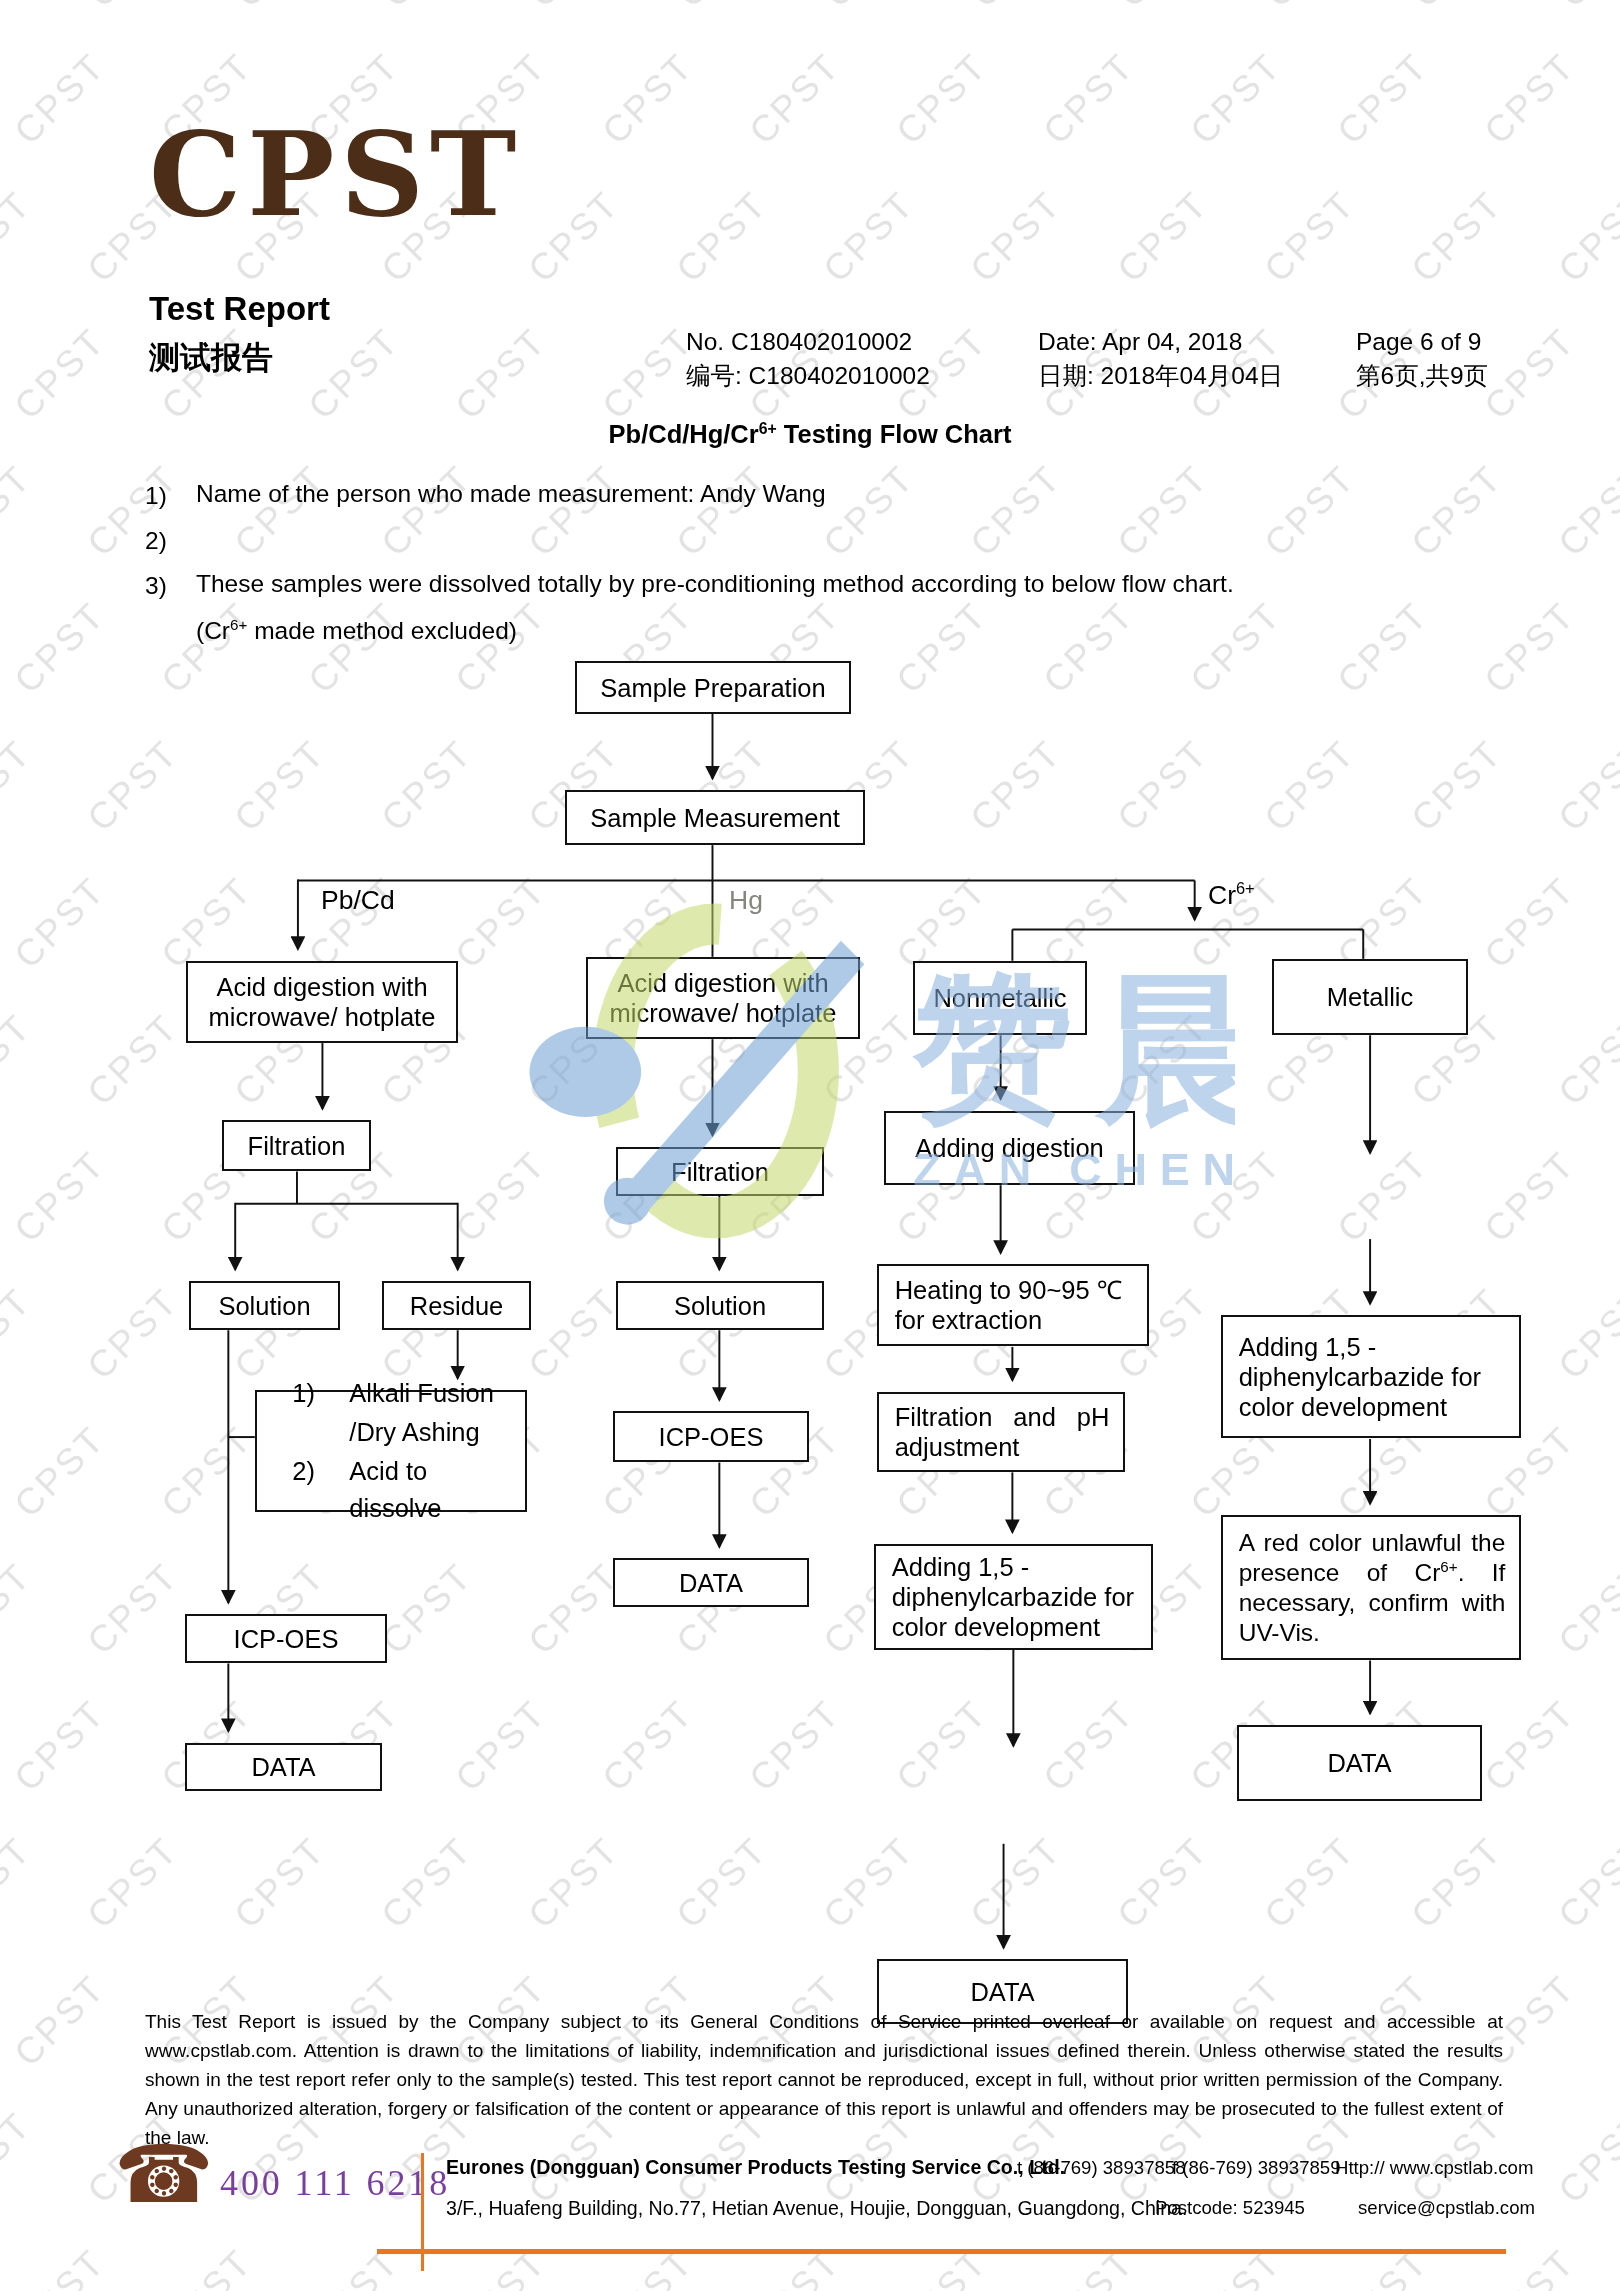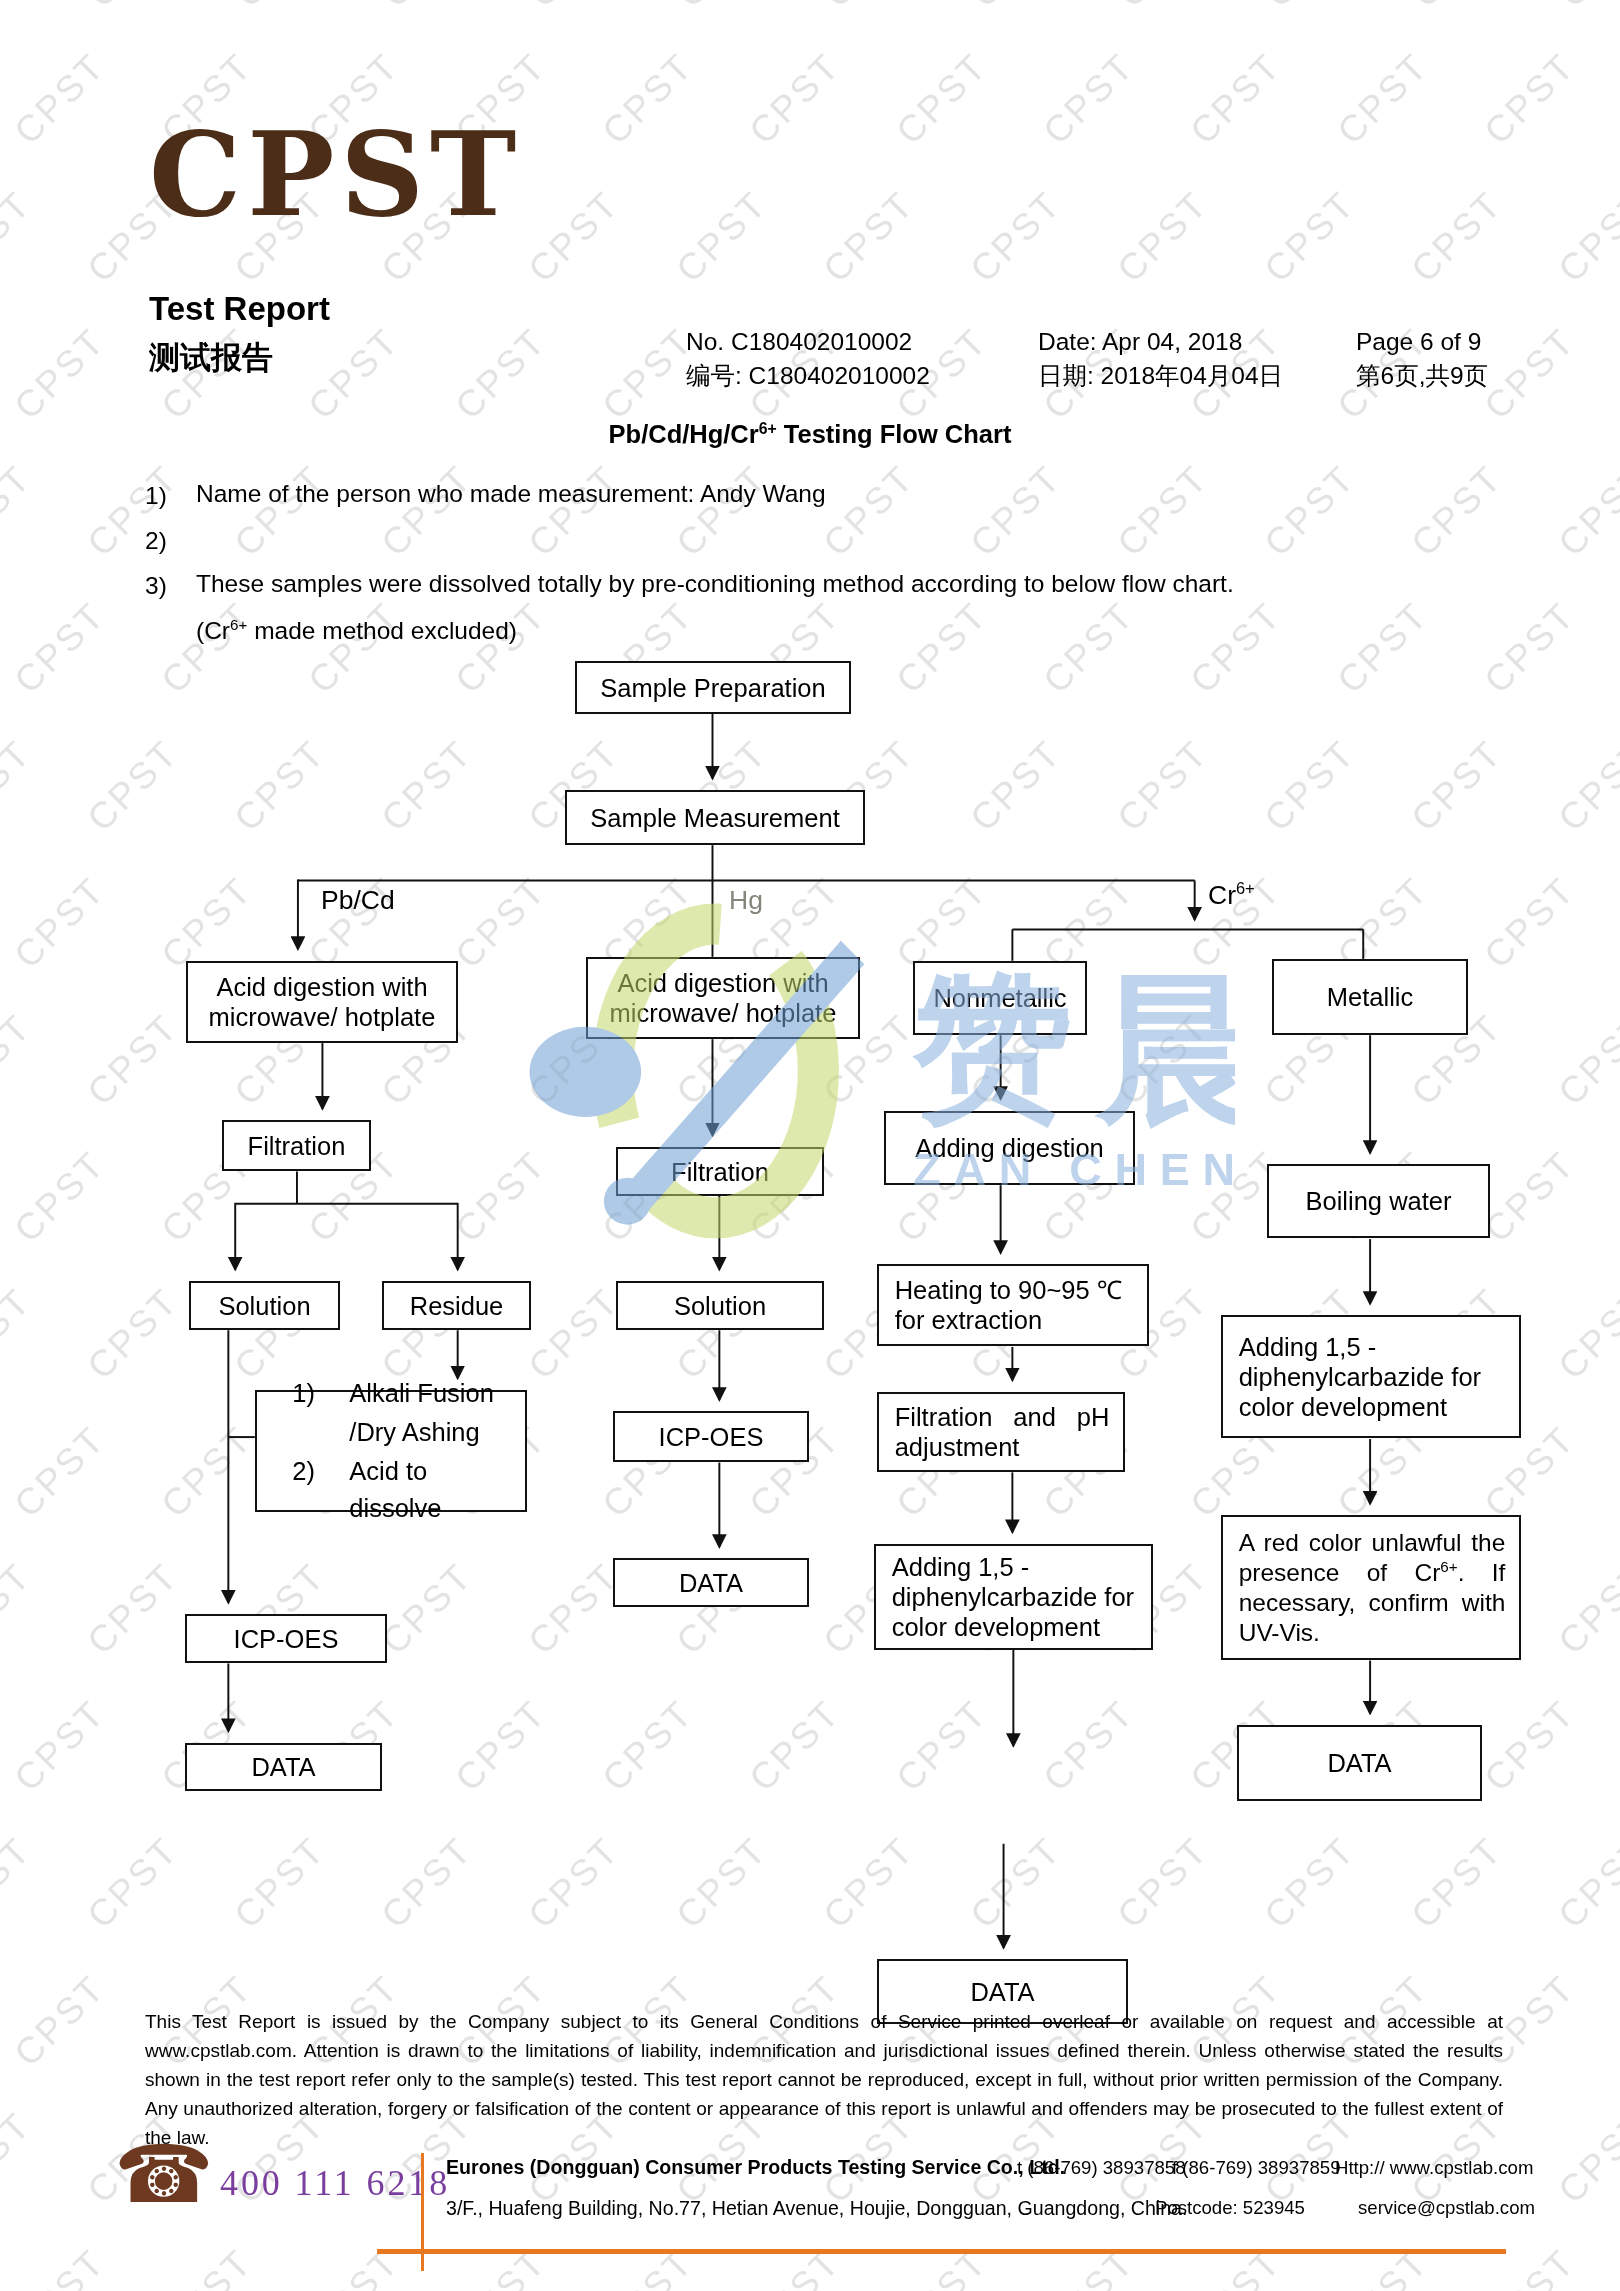--- a/index.html
+++ b/index.html
@@ -378,21 +378,20 @@
   <div class="fbox" style="left:613px; top:1558px; width:196px; height:49px;">DATA</div>
 
   <div class="fbox" style="left:884px; top:1111px; width:251px; height:74px;">Adding digestion</div>
   <div class="fbox al" style="left:877px; top:1264px; width:272px; height:82px;">Heating to 90~95 ℃ for extraction</div>
   <div class="fbox just" style="left:877px; top:1392px; width:248px; height:80px;">
       <div>Filtration and pH adjustment</div>
     </div>
   <div class="fbox al" style="left:874px; top:1544px; width:279px; height:106px;">Adding 1,5 -diphenylcarbazide for color development</div>
   <div class="fbox" style="left:877px; top:1959px; width:251px; height:65px;">DATA</div>
 
-  <div class="fbox" style="left:1267px; top:1164px; width:223px; height:74px;">Boiling water</div>
   <div class="fbox al" style="left:1221px; top:1315px; width:300px; height:123px;">Adding 1,5 -diphenylcarbazide for color development</div>
   <div class="fbox just" style="left:1221px; top:1515px; width:300px; height:145px; font-size:24.5px;">
     <div><span>A red color unlawful the presence of Cr</span><span class="sup">6+</span><span>. If necessary, confirm with UV-Vis.</span></div>
   </div>
   <div class="fbox" style="left:1237px; top:1725px; width:245px; height:76px;">DATA</div>
 
   <svg class="zc-logo" width="706" height="377" viewBox="0 0 720 385">
     <ellipse cx="190" cy="197" rx="105" ry="150" fill="none" stroke="#c4d86b" stroke-width="42" stroke-dasharray="280 70 260 80 142 0"></ellipse>
     <ellipse cx="57" cy="198" rx="57" ry="46" fill="#6fa0d2"></ellipse>
     <circle cx="100" cy="330" r="24" fill="#6fa0d2"></circle>

